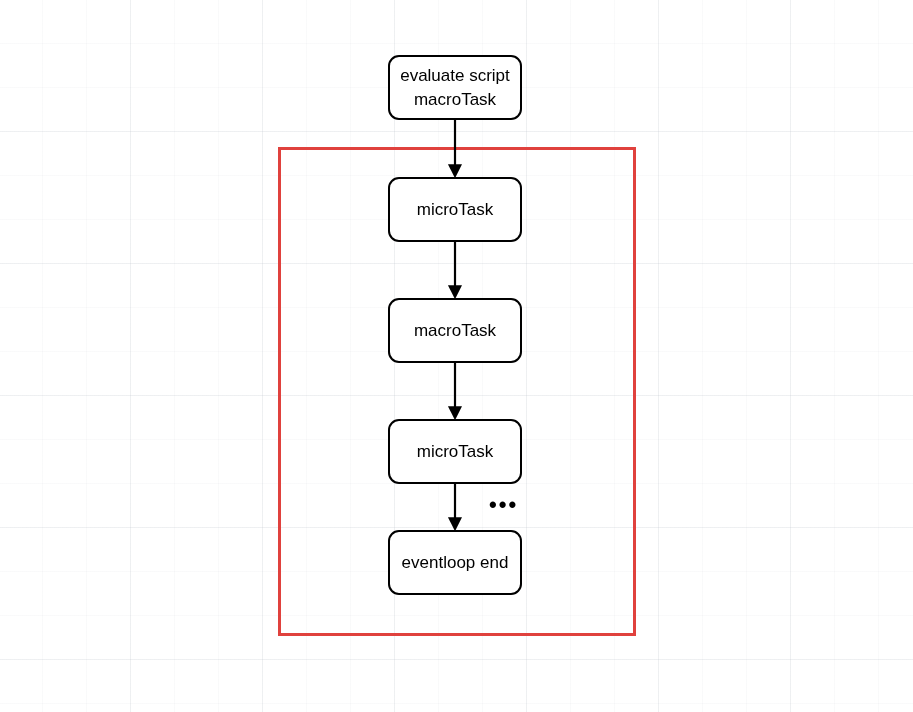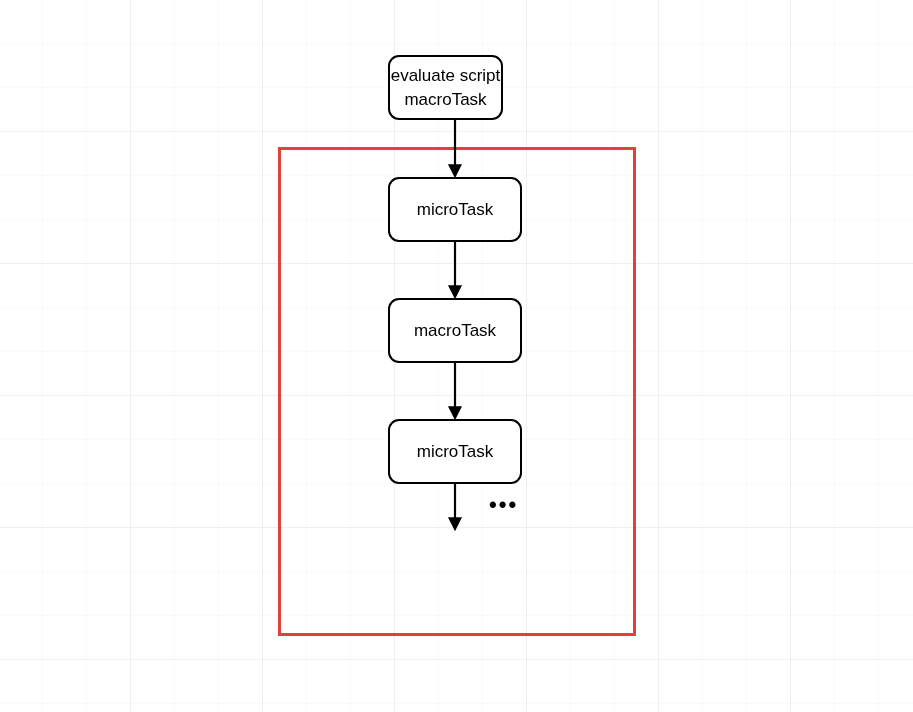--- a/index.html
+++ b/index.html
@@ -85,33 +85,36 @@
 
     <line x1="455" y1="120" x2="455" y2="170" stroke="#000000" stroke-width="2.2" marker-end="url(#arrowhead)"></line>
 
     <line x1="455" y1="242" x2="455" y2="291" stroke="#000000" stroke-width="2.2" marker-end="url(#arrowhead)"></line>
 
     <line x1="455" y1="363" x2="455" y2="412" stroke="#000000" stroke-width="2.2" marker-end="url(#arrowhead)"></line>
 
     <line x1="455" y1="484" x2="455" y2="523" stroke="#000000" stroke-width="2.2" marker-end="url(#arrowhead)"></line>
   </svg>
 
-  <div class="node-box" style="left:388px; top:55px; width:115px; height:65px;">
+  <div class="node-box" style="left:388px; top:55px; width:134px; height:65px;">
     <span class="node-label">evaluate script
 macroTask</span>
   </div>
 
   <div class="node-box" style="left:388px; top:177px; width:134px; height:65px;">
     <span class="node-label">microTask</span>
   </div>
 
   <div class="node-box" style="left:388px; top:298px; width:134px; height:65px;">
     <span class="node-label">macroTask</span>
   </div>
 
   <div class="node-box" style="left:388px; top:419px; width:134px; height:65px;">
     <span class="node-label">microTask</span>
   </div>
 
+  <div class="node-box" style="left:388px; top:530px; width:134px; height:65px;">
+    <span class="node-label">eventloop end</span>
+  </div>
 
   <div class="ellipsis-note" style="left:489px; top:494px;">•••</div>
 
 </div>
 
 </body></html>

